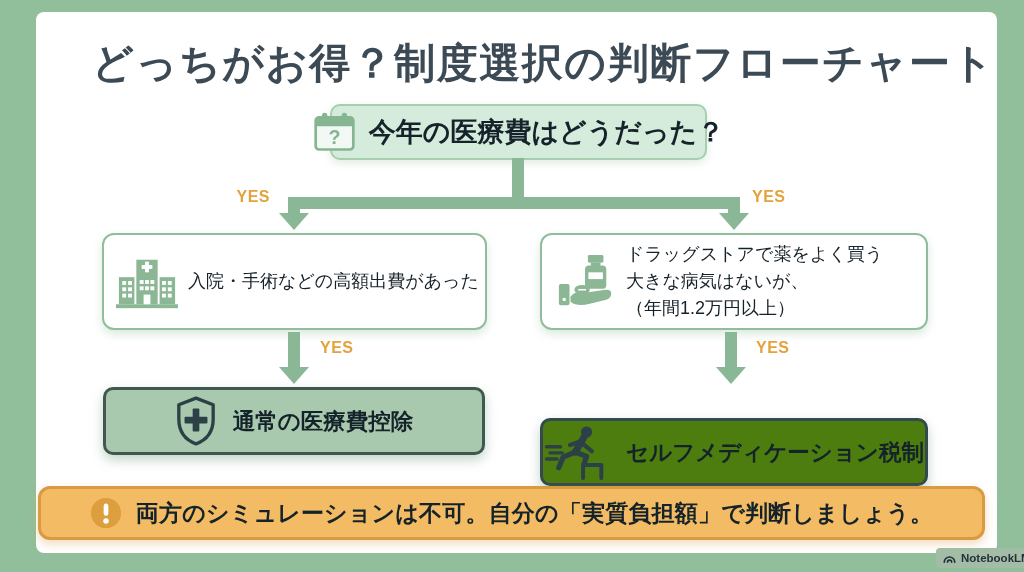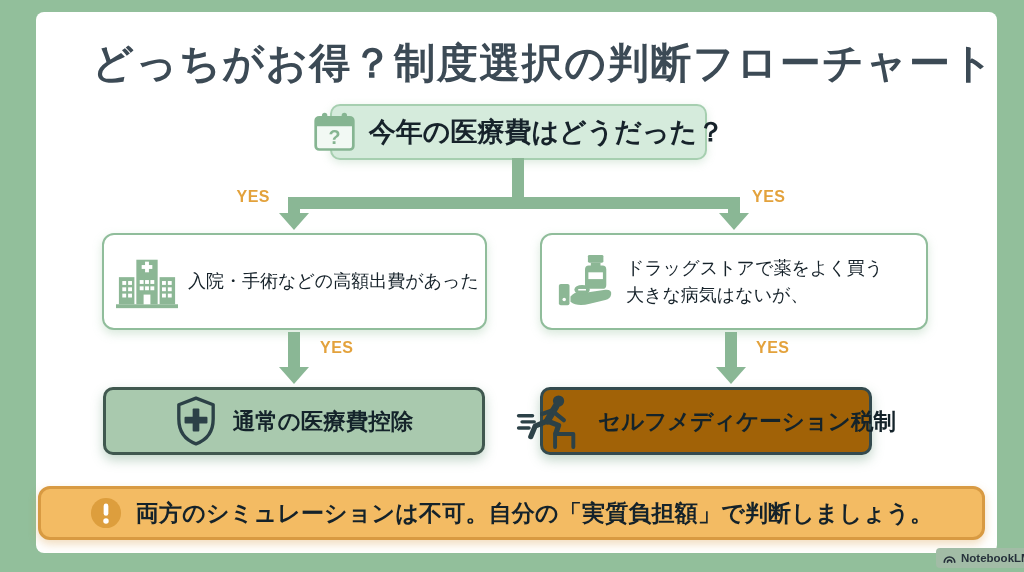--- a/index.html
+++ b/index.html
@@ -61,21 +61,21 @@
   .cond .txt{flex:1;font-size:18px;font-weight:400;line-height:1.5;color:#16222a;}
   .cond .txt span{display:block;white-space:nowrap;}
   .cond .txt .ctr{text-align:center;}
   
   .res{
     position:absolute;top:387px;height:68px;border-radius:10px;box-sizing:border-box;
     display:flex;align-items:center;justify-content:center;gap:16px;
     box-shadow:0 5px 12px rgba(120,165,135,.45);
   }
   .resL{left:103px;width:382px;background:#a9c9ae;border:3px solid #40584f;}
-  .resR{left:540px;width:332px;background:#a16207;border:3px solid #334a4e;}
+  .resR{left:540px;width:388px;background:#4d7c0f;border:3px solid #334a4e;margin-top:31px;}
   .res .lbl{font-size:22.5px;font-weight:800;color:#14232a;white-space:nowrap;}
   
   .note{
     position:absolute;left:38px;top:486px;width:947px;height:54px;box-sizing:border-box;
     background:#f3bb63;border:3px solid #d89a42;border-radius:12px;
     display:flex;align-items:center;justify-content:center;gap:14px;
     box-shadow:0 4px 10px rgba(216,154,66,.35);
   }
   .note .ntxt{font-size:23px;font-weight:800;color:#14222a;white-space:nowrap;letter-spacing:.2px;}
   
@@ -162,20 +162,21 @@
         <path d="M17,46 q6,-7 15,-4 l21,-3 q7,-0.5 6,5 q-0.7,4.5 -6,5.5 l-16,4 q-13,3.5 -20,-2 z"></path>
         <ellipse cx="29" cy="39" rx="8" ry="5"></ellipse>
       </g>
       <rect x="35.5" y="21" width="15" height="7" fill="#fff"></rect>
       <circle cx="10.5" cy="49" r="1.8" fill="#fff"></circle>
       <line x1="25" y1="39" x2="33" y2="39" stroke="#fff" stroke-width="1.6"></line>
     </svg>
     <div class="txt">
       <span>ドラッグストアで薬をよく買う</span>
       <span>大きな病気はないが、</span>
+      <span>（年間1.2万円以上）</span>
     </div>
   </div>
 
   <div class="conn midL"></div>
   <div class="conn midR"></div>
   <div class="ahead aheadML"></div>
   <div class="ahead aheadMR"></div>
   <div class="yes yesML">YES</div>
   <div class="yes yesMR">YES</div>
 

